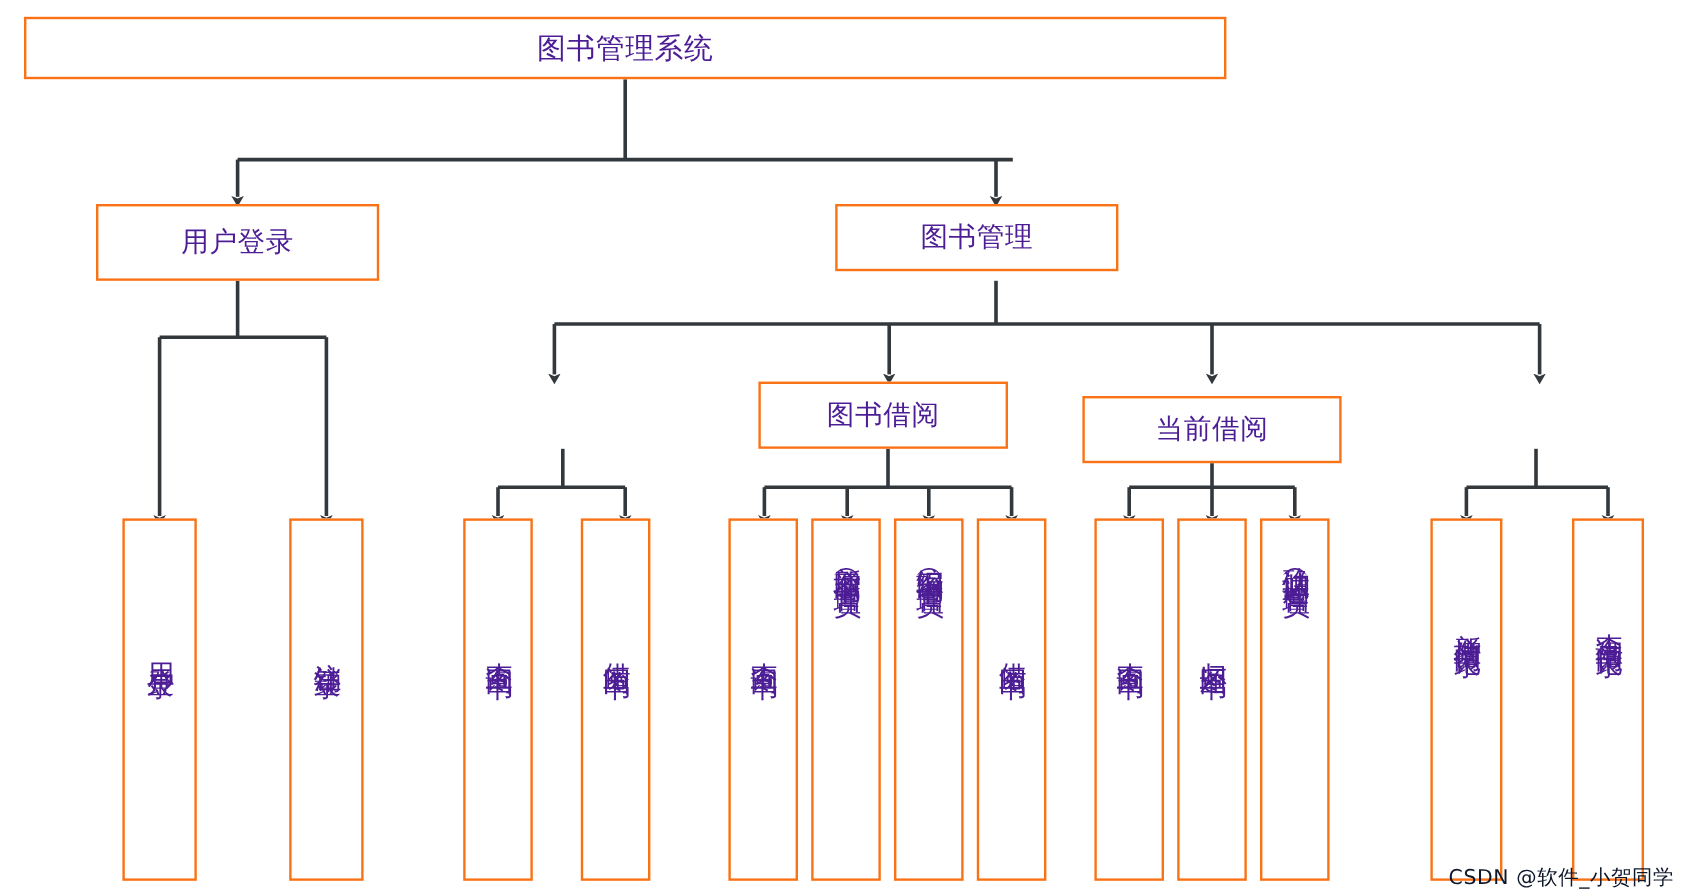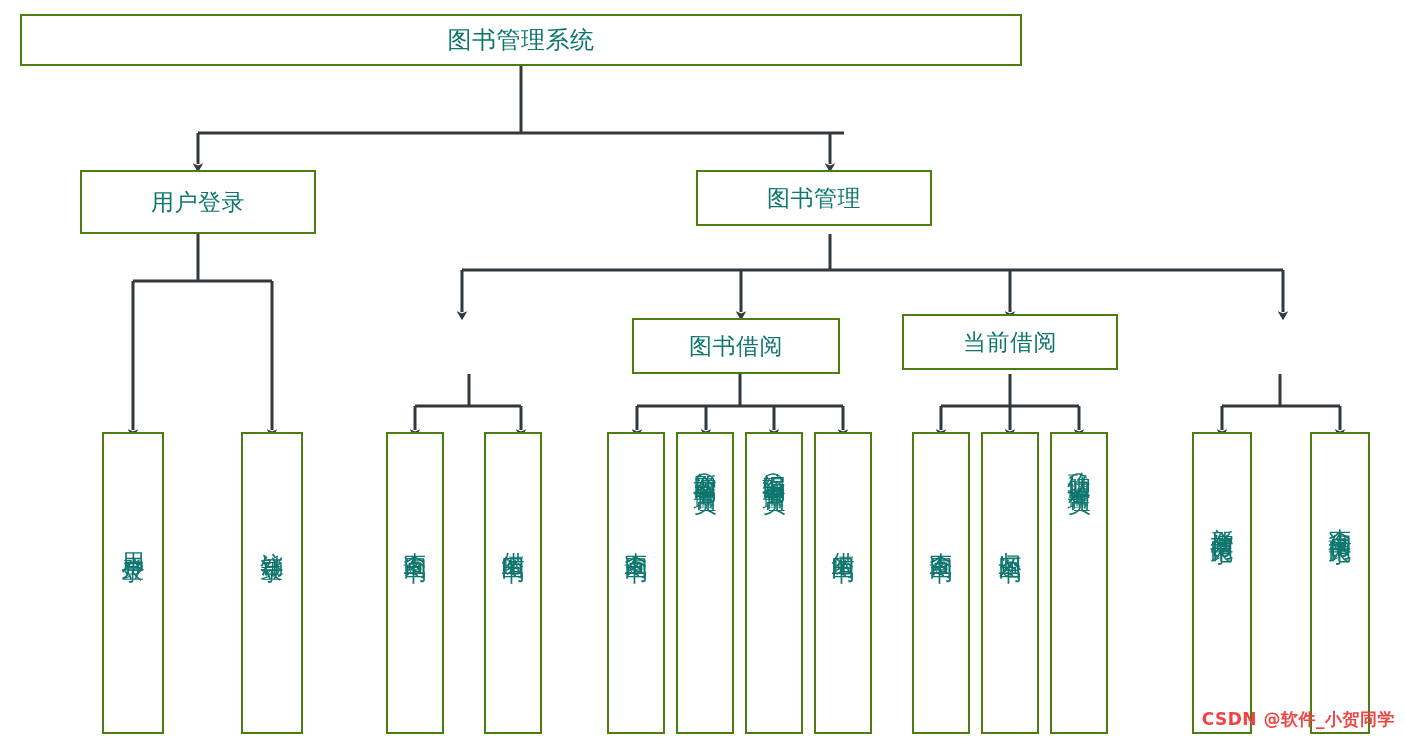--- a/index.html
+++ b/index.html
@@ -23,26 +23,26 @@
     left: 0;
     top: 0;
     width: 1405px;
     height: 747px;
     pointer-events: none;
   }
   .node {
     position: absolute;
     box-sizing: border-box;
     background: #ffffff;
-    border: 2px solid #4d7c0f;
+    border: 2px solid #f97316;
     display: flex;
     align-items: center;
     justify-content: center;
     text-align: left;
-    color: #0f766e;
+    color: #4c1d95;
   }
   .node-label {
     display: block;
     line-height: 1.0;
     letter-spacing: 0.5px;
   }
   
   .node.horiz .node-label {
     writing-mode: horizontal-tb;
     font-size: 23px;
@@ -69,26 +69,25 @@
   }
   .node.vert.mid2 .node-label {
     padding-top: 72px;
   }
   .node.vert.top .node-label {
     padding-top: 16px;
   }
   #watermark {
     position: absolute;
     right: 10px;
-    bottom: 16px;
+    bottom: 4px;
     font-size: 17px;
-    color: #ef4444;
+    color: #0f172a;
     white-space: nowrap;
     letter-spacing: 0.5px;
-    font-weight: bold;
   }
 </style>
 </head>
 <body>
 
 <div id="diagram-root">
 
   <svg id="edges-layer" viewBox="0 0 1405 747" width="1405" height="747" xmlns="http://www.w3.org/2000/svg">
     <defs>
       <marker id="arrow" viewBox="0 0 12 14" refX="1" refY="7" markerWidth="9" markerHeight="11" orient="auto-start-reverse" markerUnits="userSpaceOnUse">
@@ -146,21 +145,21 @@
   <div class="node horiz" style="left:80px; top:170px; width:236px; height:64px;">
     <span class="node-label">用户登录</span>
   </div>
   <div class="node horiz" style="left:696px; top:170px; width:236px; height:56px;">
     <span class="node-label">图书管理</span>
   </div>
 
   <div class="node horiz" style="left:632px; top:318px; width:208px; height:56px;">
     <span class="node-label">图书借阅</span>
   </div>
-  <div class="node horiz" style="left:902px; top:314px; width:216px; height:56px;">
+  <div class="node horiz" style="left:902px; top:330px; width:216px; height:56px;">
     <span class="node-label">当前借阅</span>
   </div>
 
   <div class="node vert mid" style="left:102px; top:432px; width:62px; height:302px;">
     <span class="node-label">用户登录</span>
   </div>
   <div class="node vert mid" style="left:241px; top:432px; width:62px; height:302px;">
     <span class="node-label">注销登录</span>
   </div>
 

